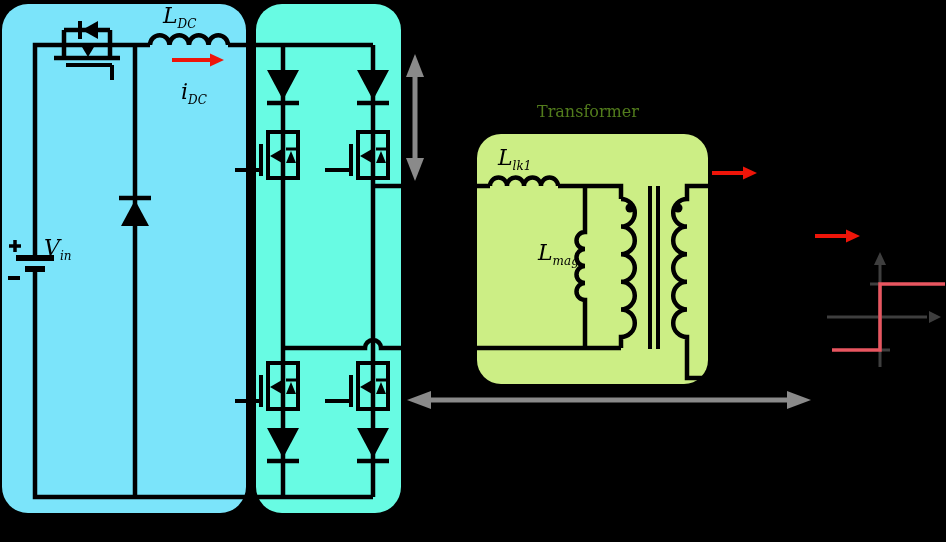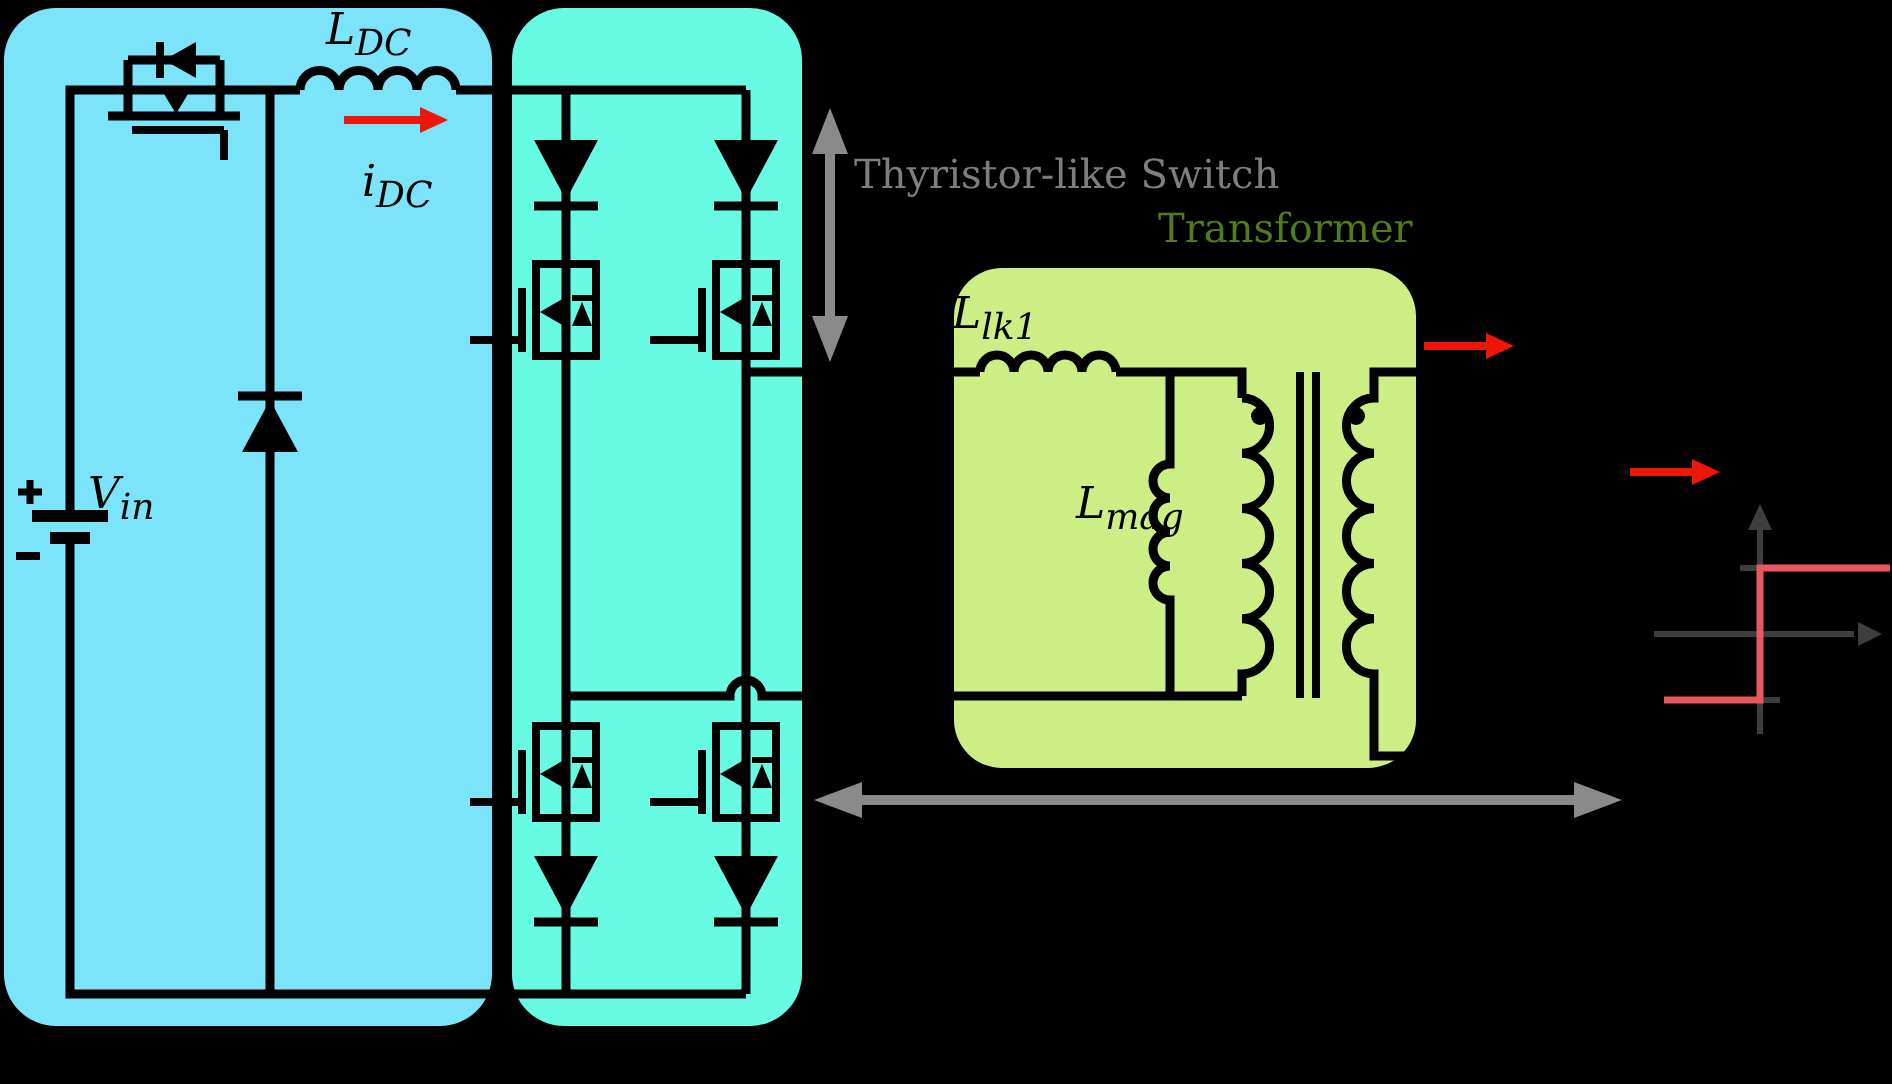--- a/index.html
+++ b/index.html
@@ -1,24 +1,24 @@
 <!DOCTYPE html>
 <html><head>
 <meta charset="utf-8">
 <style>
   html,body{margin:0;padding:0;background:#000;}
   #stage{position:relative;width:946px;height:542px;background:#000;overflow:hidden;
          font-family:"DejaVu Serif",serif;}
   #stage svg{position:absolute;left:0;top:0;}
   .lbl{position:absolute;white-space:nowrap;line-height:1.1;}
   .math{font-style:italic;font-size:22px;color:#000;}
-  .math sub{font-size:18px;}
+  .math sub{font-size:12px;}
   .caption{font-weight:bold;font-size:22px;}
   .note{font-size:20px;}
-  .xfmr-title{font-size:20px;margin-left:42px;}
+  .xfmr-title{font-size:16px;}
 </style>
 </head>
 <body>
 
 <div id="stage">
 
 <svg width="946" height="542" viewBox="0 0 946 542">
 
   <rect x="2" y="4" width="244" height="509" rx="26" fill="#7BE4FA"></rect>
   <rect x="256" y="4" width="145" height="509" rx="26" fill="#68FBE3"></rect>
@@ -157,19 +157,18 @@
           <polygon points="929,311 929,323 941,317" stroke="none"></polygon>
       <path d="M870,284 H880 M880,350 H890"></path>
     </g>
     <path d="M832,350 H880 V284 H945" stroke-width="3.5" fill="none" stroke="#E85660"></path>
   </g>
 </svg>
 
   <div class="lbl math" style="left:163px;top:4px"><span>L</span><sub>DC</sub></div>
   <div class="lbl math" style="left:181px;top:80px"><span>i</span><sub>DC</sub></div>
   <div class="lbl math" style="left:44px;top:236px"><span>V</span><sub>in</sub></div>
-  <div class="lbl math" style="left:476px;top:146px"><span>L</span><sub>lk1</sub></div>
+  <div class="lbl math" style="left:498px;top:146px"><span>L</span><sub>lk1</sub></div>
   <div class="lbl math" style="left:538px;top:241px"><span>L</span><sub>mag</sub></div>
 
-  <div class="lbl note" style="left: 427px; top: 76px; color: rgb(126, 126, 126);">Thyristor-like Switch</div>
   <div class="lbl xfmr-title" style="left: 537px; top: 103px; color: rgb(82, 124, 28);">Transformer</div>
 
 </div>
 
 </body></html>

